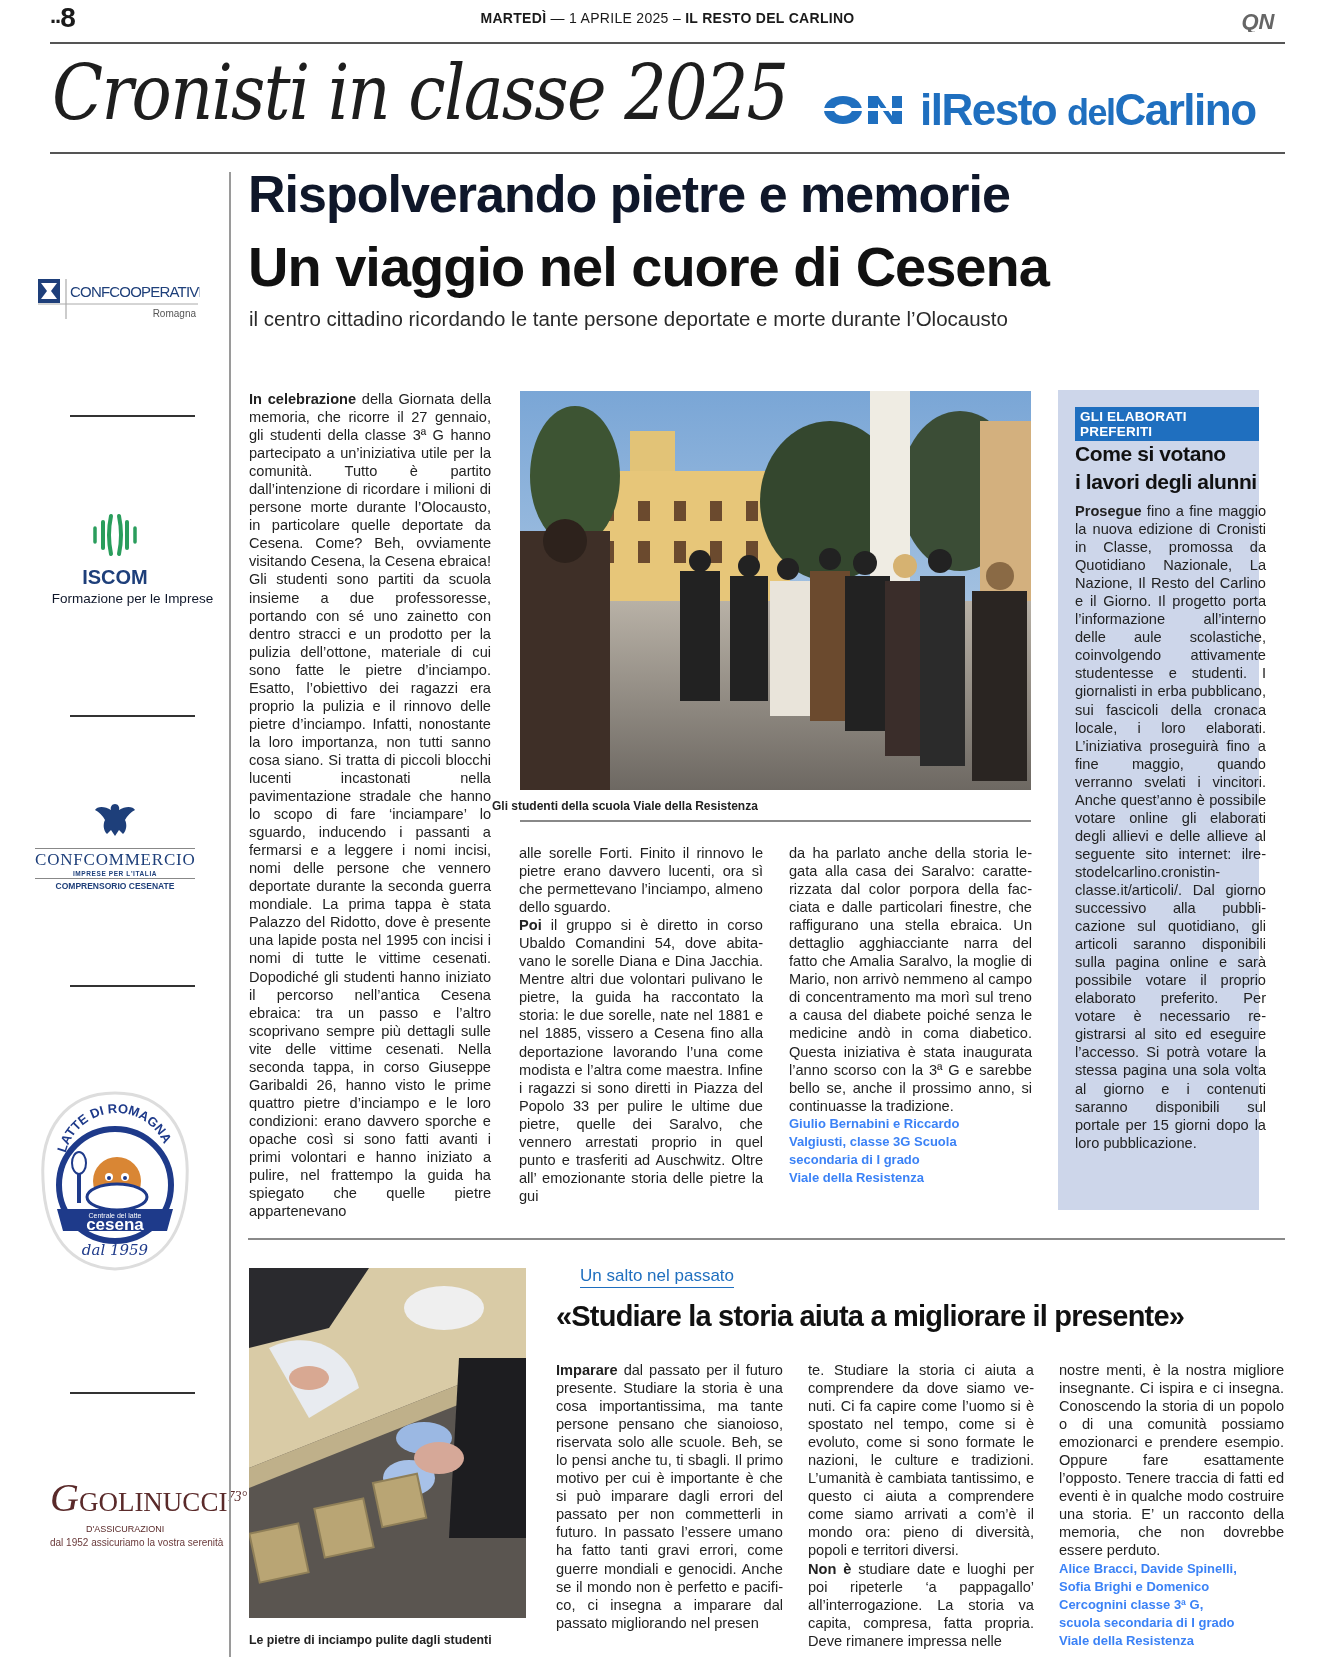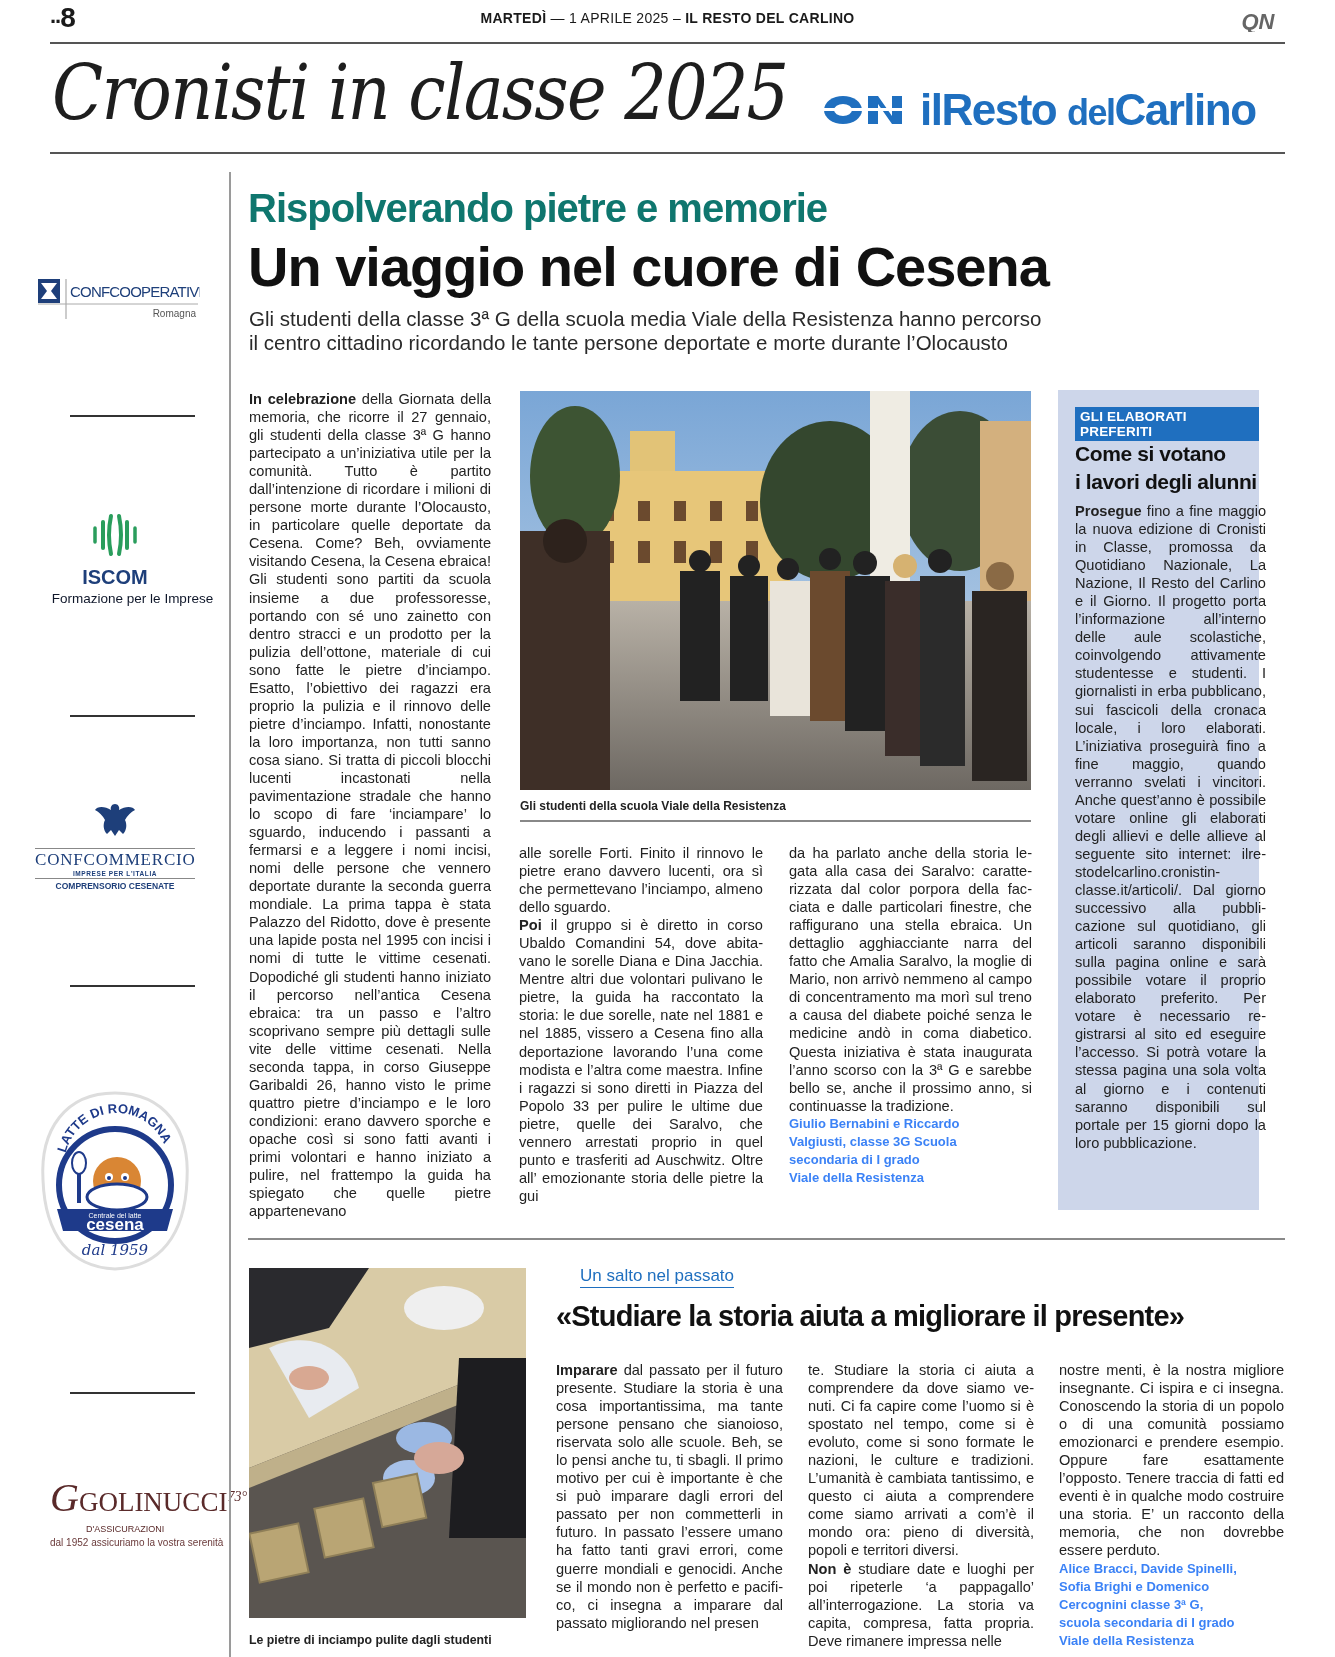--- a/index.html
+++ b/index.html
@@ -24,35 +24,35 @@
   #mast-logo .wordmark { font-size: 44px; font-weight: bold; letter-spacing: -1.5px; }
   #mast-logo .wordmark .del { font-size: 36px; }
 
   
   #sponsor-col { left: 0; top: 170px; width: 230px; height: 1487px; }
   #vrule { left: 229px; top: 172px; width: 1.5px; height: 1485px; background: #9a9a9a; }
   .sp-rule { position: absolute; left: 70px; width: 125px; height: 1.5px; background: #333; }
   .sponsor { position: absolute; left: 0; width: 230px; text-align: center; }
 
   
-  #kicker { left: 248px; top: 186px; font-size: 40px; font-weight: bold; color: #0f766e; letter-spacing: -1px; }
+  #kicker { left: 248px; top: 164px; font-size: 52px; font-weight: bold; color: #0f172a; letter-spacing: -1px; }
   #headline { left: 248px; top: 234px; font-size: 56px; font-weight: bold; color: #111; letter-spacing: -1px; }
   #standfirst { left: 249px; top: 307px; width: 860px; font-size: 20.5px; line-height: 24px; color: #2a2a2a; }
 
   
   .col { position: absolute; font-size: 14.6px; line-height: 18.05px; text-align: justify; hyphens: manual; color: #222; }
   .col b { font-weight: bold; }
   #c1 { left: 249px; top: 390px; width: 242px; }
   #c2 { left: 519px; top: 844px; width: 244px; }
   #c3 { left: 789px; top: 844px; width: 243px; }
   .signature { font-weight: bold; font-size: 13px; line-height: 18.05px; color: #3b82f6; }
 
   
   #photo1 { left: 520px; top: 391px; width: 511px; height: 399px; overflow: hidden; }
-  #caption1 { left: 520px; top: 799px; font-size: 12px; font-weight: bold; color: #222; }
+  #caption1 { left: 492px; top: 799px; font-size: 12px; font-weight: bold; color: #222; }
   #caption1-rule { left: 520px; top: 820px; width: 511px; height: 2px; background: #888; }
 
   
   #sidebox { left: 1058px; top: 390px; width: 201px; height: 820px; background: #cdd6ea; }
   #sb-tag { position: absolute; left: 17px; top: 17px; background: #1f6fbf; color: #fff; font-weight: bold; font-size: 13.5px; padding: 2px 5px; letter-spacing: 0.2px; }
   #sb-title { position: absolute; left: 17px; top: 50px; width: 200px; font-weight: bold; font-size: 21px; line-height: 28px; color: #111; letter-spacing: -0.4px; }
   #sb-body { position: absolute; left: 17px; top: 112px; width: 191px; font-size: 14.6px; line-height: 18.05px; text-align: justify; color: #222; }
 
   
   #rule-bottom { left: 248px; top: 1238px; width: 1037px; height: 2px; background: #8a8a8a; }
@@ -166,21 +166,20 @@
     <div style="font-family:'Liberation Serif',serif;color:#5a2a2a;font-size:27px;line-height:44px;"><span style="font-style:italic;font-size:40px;">G</span><span>GOLINUCCI</span><sup style="font-style:italic;font-size:14px;">73°</sup></div>
     <div style="font-family:Liberation Sans, sans-serif;color:#5a2a2a;font-size:9px;padding-left:36px;">D'ASSICURAZIONI</div>
     <div style="font-family:Liberation Sans, sans-serif;color:#6a3a3a;font-size:10px;margin-top:3px;">dal 1952 assicuriamo la vostra serenità</div>
   </div>
 </div>
 <div id="vrule" class="abs"></div>
 
 <div id="kicker" class="abs">Rispolverando pietre e memorie</div>
 <h1 id="headline" class="abs">Un viaggio nel cuore di Cesena</h1>
 <div id="standfirst" class="abs">
-  <div>Gli studenti della classe 3ª G della scuola media Viale della Resistenza hanno percorso</div>
   <div>il centro cittadino ricordando le tante persone deportate e morte durante l’Olocausto</div>
 </div>
 
 <div id="c1" class="col"><b>In celebrazione</b><span> della Giornata del­la memoria, che ricorre il 27 genna­io, gli studenti della classe 3ª G hanno partecipato a un’iniziativa utile per la comunità. Tutto è parti­to dall’intenzione di ricordare i mi­lioni di persone morte durante l’Olocausto, in particolare quelle deportate da Cesena. Come? Beh, ovviamente visitando Cesena, la Cesena ebraica! Gli studenti sono partiti da scuola insieme a due pro­fessoresse, portando con sé uno zainetto con dentro stracci e un prodotto per la pulizia dell’ottone, materiale di cui sono fatte le pietre d’inciampo. Esatto, l’obiettivo dei ragazzi era proprio la pulizia e il rin­novo delle pietre d’inciampo. Infat­ti, nonostante la loro importanza, non tutti sanno cosa siano. Si trat­ta di piccoli blocchi lucenti inca­stonati nella pavimentazione stra­dale che hanno lo scopo di fare ‘in­ciampare’ lo sguardo, inducendo i passanti a fermarsi e a leggere i no­mi incisi, nomi delle persone che vennero deportate durante la se­conda guerra mondiale. La prima tappa è stata Palazzo del Ridotto, dove è presente una lapide posta nel 1995 con incisi i nomi di tutte le vittime cesenati. Dopodiché gli studenti hanno iniziato il percorso nell’antica Cesena ebraica: tra un passo e l’altro scoprivano sempre più dettagli sulle vite delle vittime cesenati. Nella seconda tappa, in corso Giuseppe Garibaldi 26, han­no visto le prime quattro pietre d’inciampo e le loro condizioni: erano davvero sporche e opache così si sono fatti avanti i primi vo­lontari e hanno iniziato a pulire, nel frattempo la guida ha spiegato che quelle pietre appartenevano</span></div>
 
 <div id="photo1" class="abs">
   <svg width="511" height="399" viewBox="0 0 511 399" preserveAspectRatio="none">
     <defs>
       <linearGradient id="sky" x1="0" y1="0" x2="0" y2="1">
           <stop offset="0" stop-color="#7aa6d6"></stop>

